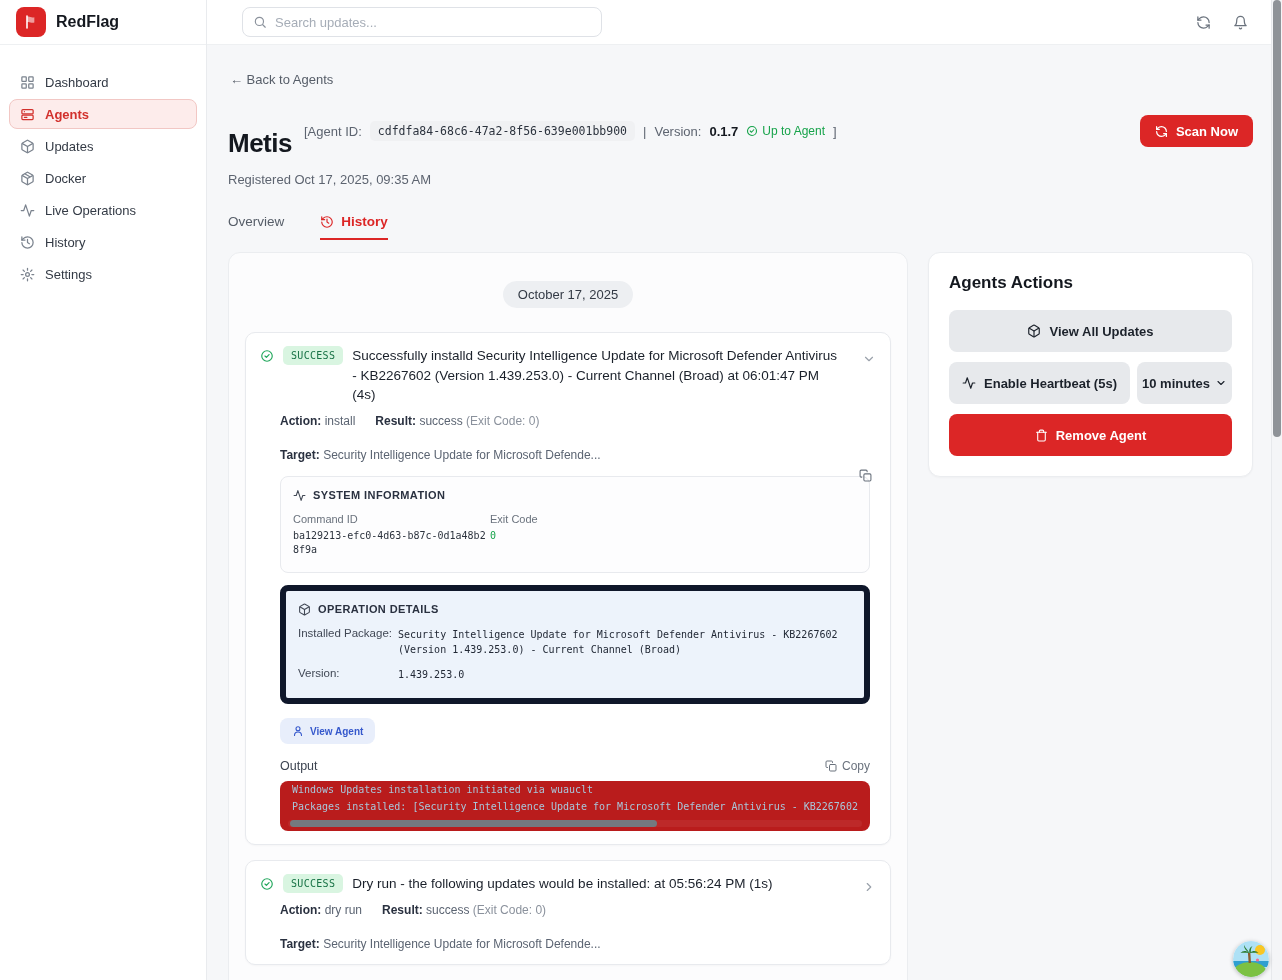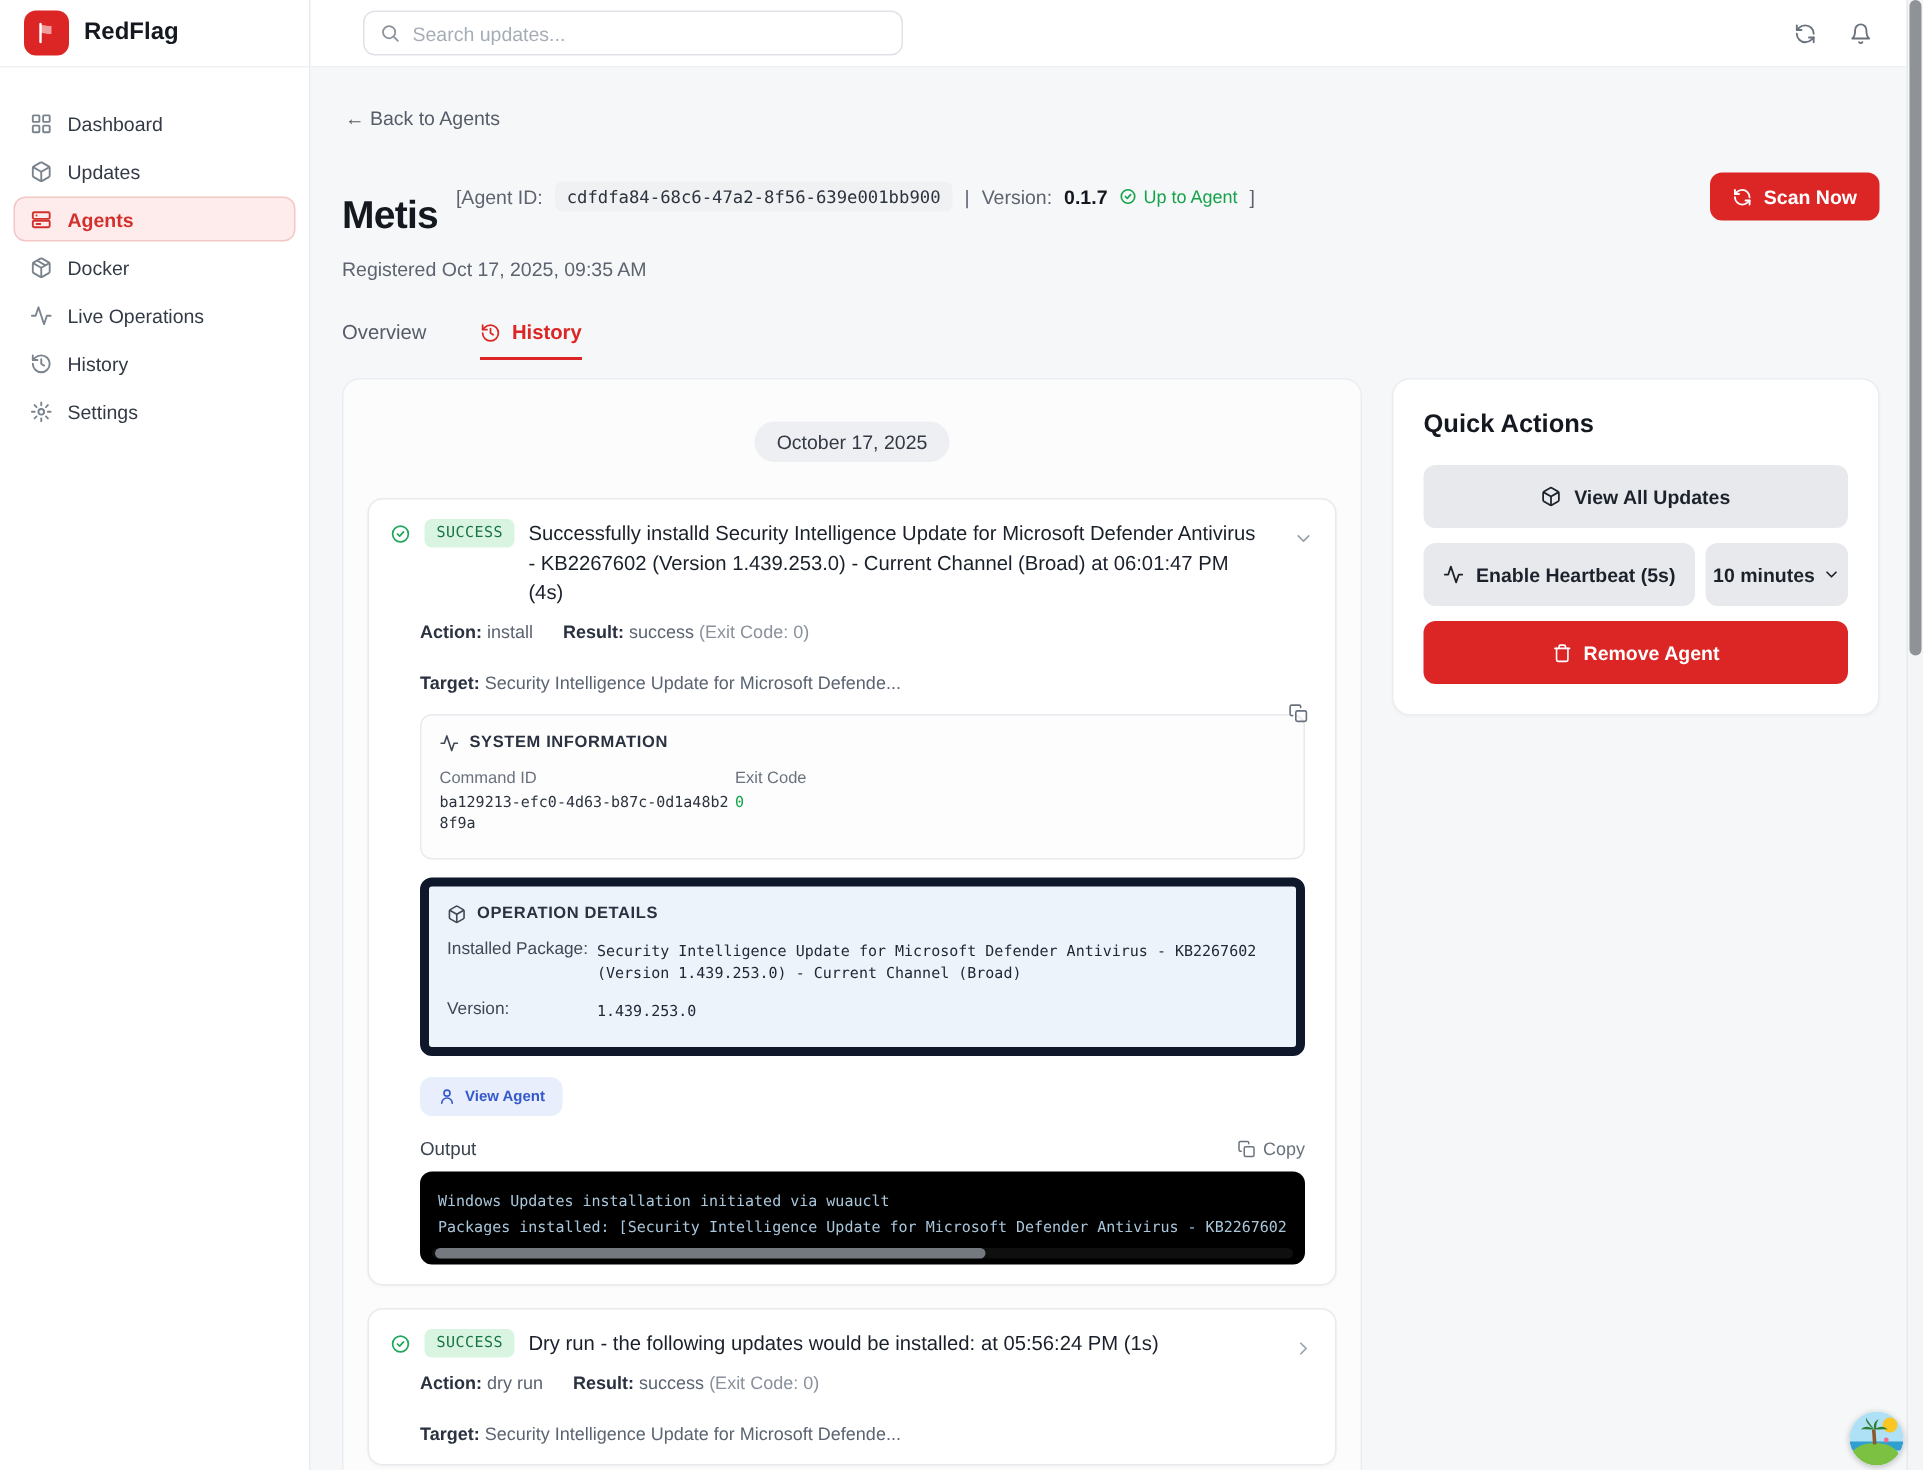--- a/index.html
+++ b/index.html
@@ -73,21 +73,21 @@
   .mono-val.green { color:#16a34a; }
   .op-row { display:flex; margin-bottom:9px; }
   .op-row:last-child { margin-bottom:2px; }
   .op-label { width:100px; flex:none; font-size:11.5px; color:#414855; }
   .op-value { flex:1; font-family:"DejaVu Sans Mono",monospace; font-size:10px; color:#222936; line-height:1.55; }
 
   .view-agent { margin-top:14px; display:inline-flex; align-items:center; gap:6px; background:#e8eefb; color:#3558cc; border:none; border-radius:8px; padding:7px 12px; font-size:10px; font-weight:600; cursor:pointer; font-family:"Liberation Sans",sans-serif; }
   .output-row { display:flex; align-items:center; margin-top:15px; margin-bottom:8px; }
   .output-label { font-size:12.5px; color:#3c4350; }
   .copy-btn { margin-left:auto; display:flex; align-items:center; gap:5px; font-size:12px; color:#6a727d; background:none; border:none; cursor:pointer; font-family:"Liberation Sans",sans-serif; }
-  .terminal { background:#000000; border-radius:8px; padding:13px 12px 16px; position:relative; overflow:hidden; }
+  .terminal { background:#b91c1c; border-radius:8px; padding:1px 12px 16px; position:relative; overflow:hidden; }
   .term-line { font-family:"DejaVu Sans Mono",monospace; font-size:10px; color:#a9c6da; white-space:nowrap; line-height:1.65; overflow:hidden; }
   .term-scroll { position:absolute; left:8px; right:8px; bottom:4px; height:7px; border-radius:4px; background:rgba(255,255,255,0.06); }
   .term-thumb { position:absolute; left:2px; top:0; height:7px; width:64%; border-radius:4px; background:#74797f; }
 
   
   .right-col { width:325px; margin-left:20px; }
   .qa-card { background:#fff; border:1px solid #ebedf0; border-radius:12px; padding:20px; box-shadow:0 1px 2px rgba(20,24,31,0.03); }
   .qa-title { font-size:17px; font-weight:700; color:#14181f; margin-bottom:17px; }
   .qa-btn { width:100%; height:42px; border:none; border-radius:8px; background:#e7e9ec; color:#1c222b; font-size:13px; font-weight:600; display:flex; align-items:center; justify-content:center; gap:8px; cursor:pointer; font-family:"Liberation Sans",sans-serif; }
   .qa-row { display:flex; gap:7px; margin-top:10px; margin-bottom:10px; }
@@ -118,39 +118,39 @@
       <span class="ic">
           <svg width="15" height="15" viewBox="0 0 24 24" fill="none" stroke="currentColor" stroke-width="2">
             <rect x="3" y="3" width="7" height="7" rx="1"></rect>
             <rect x="14" y="3" width="7" height="7" rx="1"></rect>
             <rect x="3" y="14" width="7" height="7" rx="1"></rect>
             <rect x="14" y="14" width="7" height="7" rx="1"></rect>
           </svg>
         </span>
       <span>Dashboard</span>
     </div>
+    <div class="nav-item active">
+      <span class="ic">
+          <svg width="15" height="15" viewBox="0 0 24 24" fill="none" stroke="currentColor" stroke-width="2">
+            <rect x="3" y="4" width="18" height="7" rx="1.5"></rect>
+            <rect x="3" y="13" width="18" height="7" rx="1.5"></rect>
+            <path d="M7 7.5h.01M7 16.5h4" stroke-linecap="round"></path>
+          </svg>
+        </span>
+      <span>Agents</span>
+    </div>
     <div class="nav-item">
       <span class="ic">
           <svg width="15" height="15" viewBox="0 0 24 24" fill="none" stroke="currentColor" stroke-width="2" stroke-linejoin="round">
             <path d="M21 8a2 2 0 0 0-1-1.73l-7-4a2 2 0 0 0-2 0l-7 4A2 2 0 0 0 3 8v8a2 2 0 0 0 1 1.73l7 4a2 2 0 0 0 2 0l7-4A2 2 0 0 0 21 16Z"></path>
             <path d="m3.3 7 8.7 5 8.7-5"></path>
             <path d="M12 22V12"></path>
           </svg>
         </span>
       <span>Updates</span>
-    </div>
-    <div class="nav-item active">
-      <span class="ic">
-          <svg width="15" height="15" viewBox="0 0 24 24" fill="none" stroke="currentColor" stroke-width="2">
-            <rect x="3" y="4" width="18" height="7" rx="1.5"></rect>
-            <rect x="3" y="13" width="18" height="7" rx="1.5"></rect>
-            <path d="M7 7.5h.01M7 16.5h4" stroke-linecap="round"></path>
-          </svg>
-        </span>
-      <span>Agents</span>
     </div>
     <div class="nav-item">
       <span class="ic">
           <svg width="15" height="15" viewBox="0 0 24 24" fill="none" stroke="currentColor" stroke-width="2" stroke-linejoin="round">
             <path d="M21 8a2 2 0 0 0-1-1.73l-7-4a2 2 0 0 0-2 0l-7 4A2 2 0 0 0 3 8v8a2 2 0 0 0 1 1.73l7 4a2 2 0 0 0 2 0l7-4A2 2 0 0 0 21 16Z"></path>
             <path d="m7.5 4.3 9 5.2M3.3 7l8.7 5 8.7-5M12 22V12"></path>
           </svg>
         </span>
       <span>Docker</span>
     </div>
@@ -399,21 +399,21 @@
             <span><b>Result:</b> <span>success</span> <span class="dim">(Exit Code: 0)</span></span>
             <span><b>Target:</b> <span>Security Intelligence Update for Microsoft Defende...</span></span>
           </div>
         </div>
       </article>
 
     </section>
 
     <aside class="right-col">
       <div class="qa-card">
-        <div class="qa-title">Quick Actions</div>
+        <div class="qa-title">Agents Actions</div>
         <button class="qa-btn">
           <span>
               <svg width="14" height="14" viewBox="0 0 24 24" fill="none" stroke="currentColor" stroke-width="2" stroke-linejoin="round">
                 <path d="M21 8a2 2 0 0 0-1-1.73l-7-4a2 2 0 0 0-2 0l-7 4A2 2 0 0 0 3 8v8a2 2 0 0 0 1 1.73l7 4a2 2 0 0 0 2 0l7-4A2 2 0 0 0 21 16Z"></path>
                 <path d="m3.3 7 8.7 5 8.7-5"></path>
                 <path d="M12 22V12"></path>
               </svg>
             </span>
           <span>View All Updates</span>
         </button>

